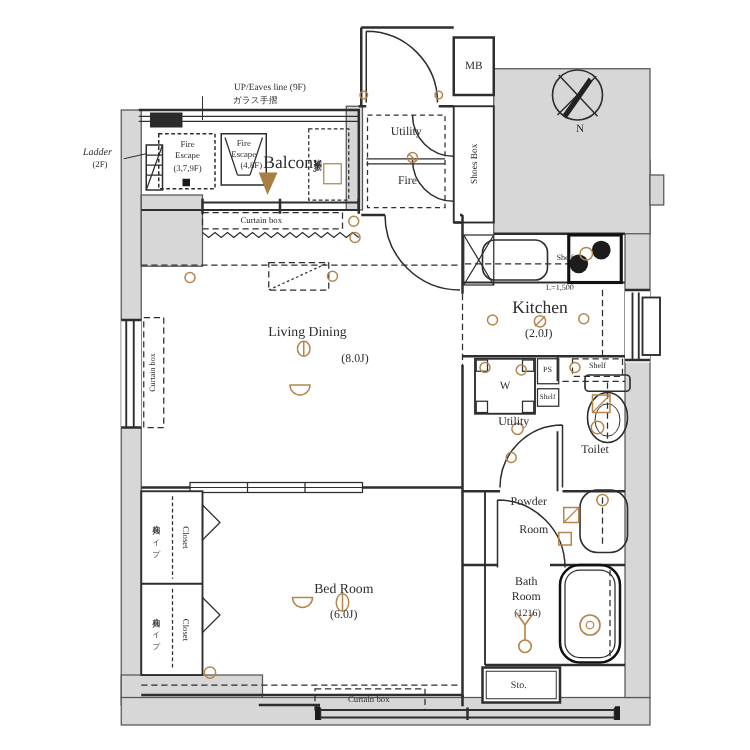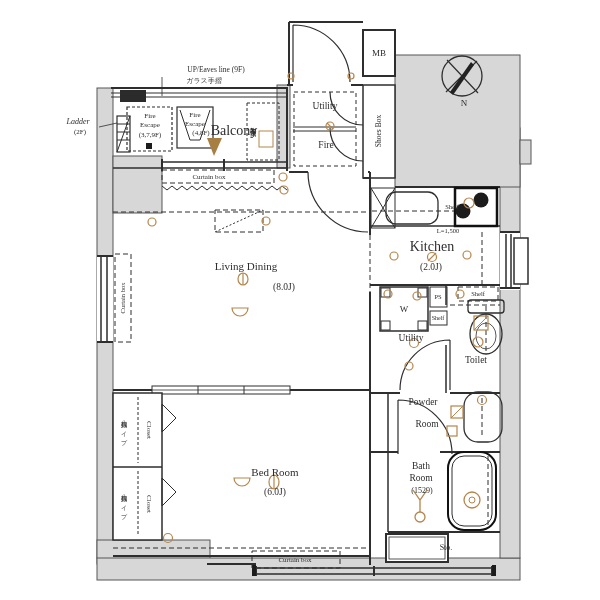--- a/index.html
+++ b/index.html
@@ -265,22 +265,22 @@
   <div class="lbl s9" style="left:404px;top:309px;">W</div>
   <div class="lbl s65" style="left:438px;top:297px;">PS</div>
   <div class="lbl s6" style="left:438px;top:318px;">Shelf</div>
   <div class="lbl s65" style="left:478px;top:294px;">Shelf</div>
   <div class="lbl s95" style="left:411px;top:339px;">Utility</div>
   <div class="lbl s95" style="left:476px;top:361px;">Toilet</div>
   <div class="lbl s95" style="left:423px;top:403px;">Powder</div>
   <div class="lbl s95" style="left:427px;top:425px;">Room</div>
   <div class="lbl s95" style="left:421px;top:467px;">Bath</div>
   <div class="lbl s95" style="left:421px;top:479px;">Room</div>
-  <div class="lbl s8" style="left:422px;top:491px;">(1529)</div>
-  <div class="lbl s8" style="left:415px;top:548px;margin-left:31px;">Sto.</div>
+  <div class="lbl s8" style="left:422px;top:491px;">(1216)</div>
+  <div class="lbl s8" style="left:415px;top:548px;">Sto.</div>
 
   <div class="lbl s11" style="left:275px;top:472px;">Bed Room</div>
   <div class="lbl s95" style="left:275px;top:493px;">(6.0J)</div>
   <div class="lbl s7" style="left:295px;top:560px;">Curtain box</div>
 
   <div class="lbl s6 vjp" style="left:124px;top:429px;">枕棚・パイプ</div>
   <div class="lbl s7 rot-cw" style="left:148px;top:430px;">Closet</div>
   <div class="lbl s6 vjp" style="left:124px;top:503px;">枕棚・パイプ</div>
   <div class="lbl s7 rot-cw" style="left:148px;top:504px;">Closet</div>
 

